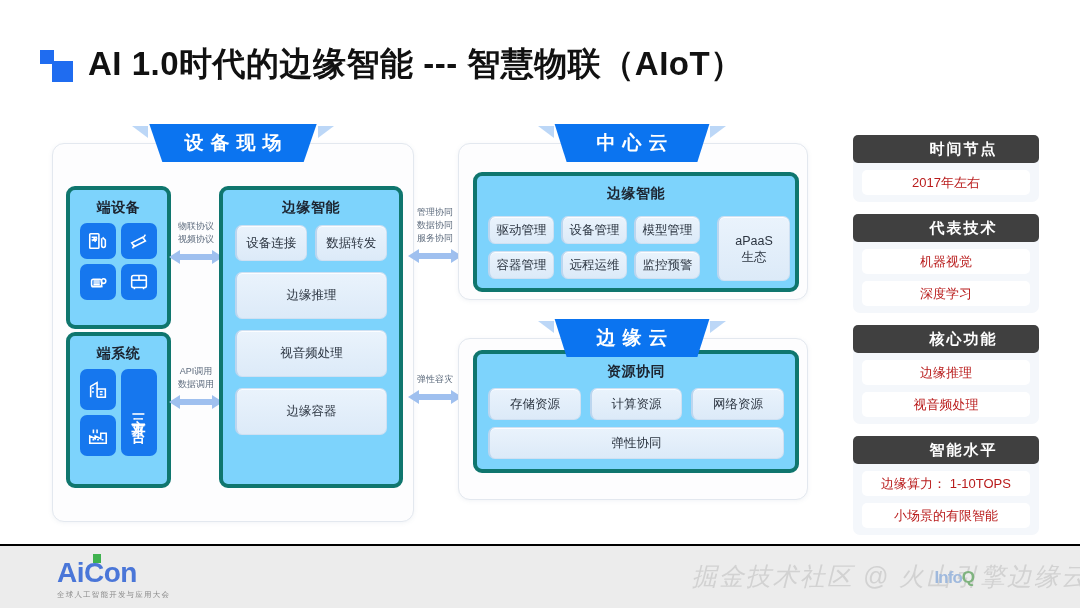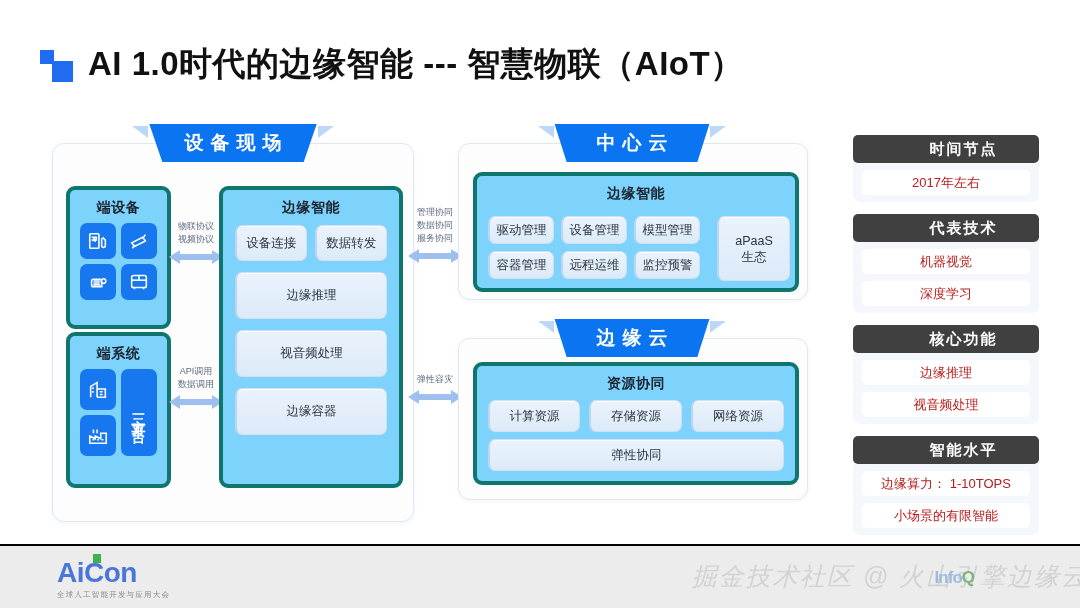--- a/index.html
+++ b/index.html
@@ -341,25 +341,25 @@
 
     <div class="panel panel-edge"></div>
     <div class="ribbon ribbon-edge">
       <div class="wing l"></div>
         <div class="wing r"></div>
       <div class="body">
           <span class="label">边缘云</span>
         </div>
     </div>
 
-    <div class="subbox" style="left:473px; top:242px; width:318px; height:115px;">
+    <div class="subbox" style="left:473px; top:230px; width:318px; height:115px;">
       <div class="subbox-title">资源协同</div>
       <div style="position:absolute; left:11px; top:34px; width:296px; display:flex; gap:9px;">
+        <div class="chip" style="width:93px;height:30px;">存储资源</div>
         <div class="chip" style="width:92px;height:30px;">计算资源</div>
-        <div class="chip" style="width:93px;height:30px;">存储资源</div>
         <div class="chip" style="width:93px;height:30px;">网络资源</div>
       </div>
       <div style="position:absolute; left:11px; top:73px; width:296px;">
         <div class="chip" style="height:30px;">弹性协同</div>
       </div>
     </div>
 
   </div>
 
   <div class="rail">

